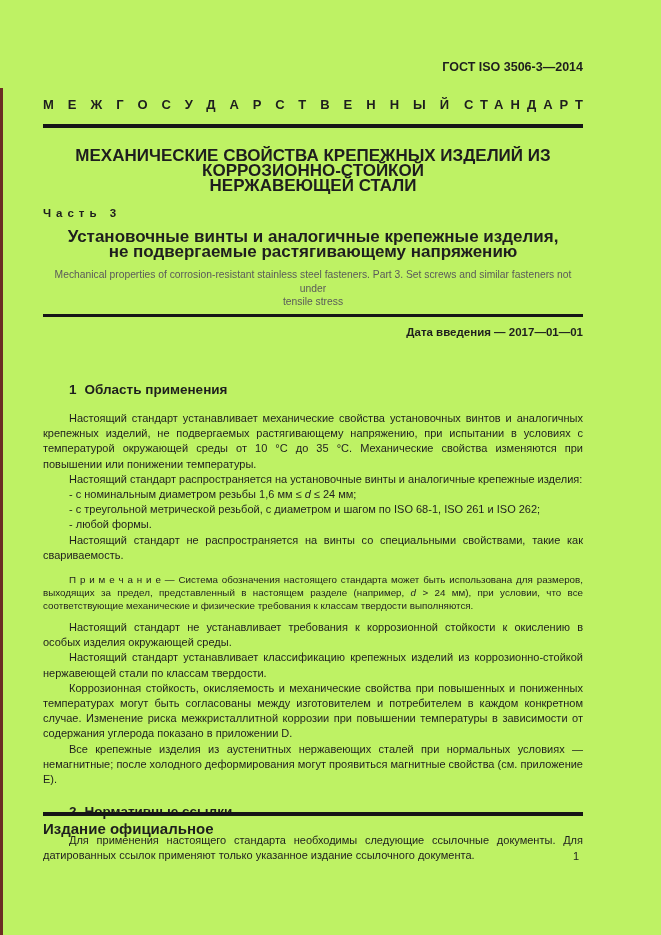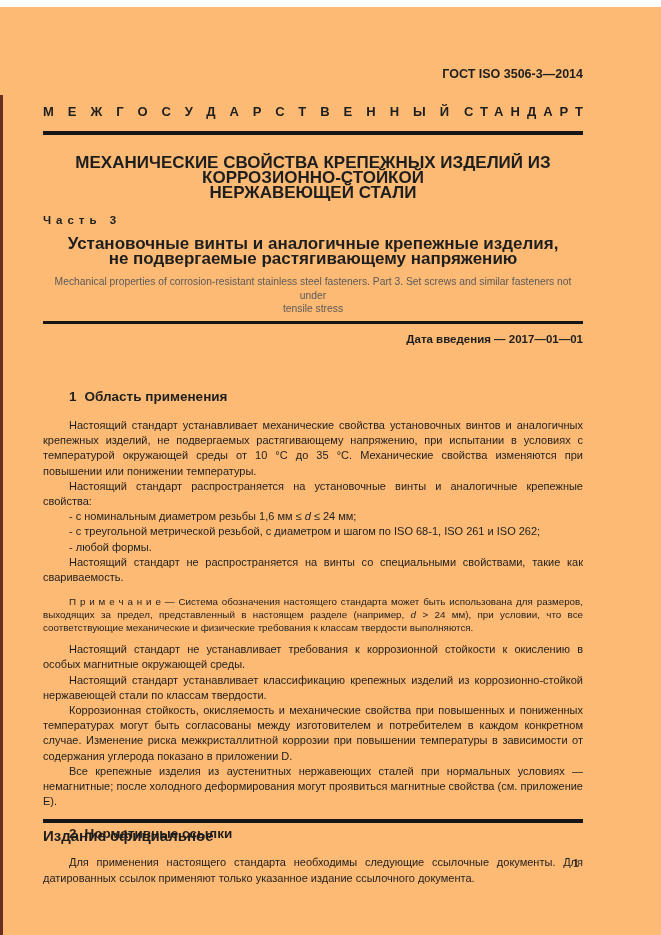--- a/index.html
+++ b/index.html
@@ -8,21 +8,21 @@
     --en:#5a5a5a;
     --scan:#6b2e23;
   }
   html,body{margin:0;padding:0;background:#ffffff;}
   body{
     width:661px;height:935px;position:relative;
     font-family:"Liberation Sans","DejaVu Sans",sans-serif;
     color:var(--text);
     -webkit-font-smoothing:antialiased;
   }
-  .page{position:absolute;inset:0;background:#fdba74;overflow:hidden;margin-top:7px;}
+  .page{position:absolute;inset:0;background:#bef264;overflow:hidden;}
   .scan-edge{position:absolute;left:0;top:88px;bottom:0;width:3px;background:var(--scan);}
   .content{position:absolute;left:43px;top:0;width:540px;}
 
   .doc-number{margin-top:60px;text-align:right;font-weight:bold;font-size:12.5px;line-height:14px;}
 
   .standard-type{display:flex;justify-content:space-between;align-items:baseline;
     margin-top:24px;font-weight:bold;font-size:13px;line-height:14px;}
   .standard-type .w1{letter-spacing:14px;margin-right:-14px;}
   .standard-type .w2{letter-spacing:7px;margin-right:-7px;}
 
@@ -79,31 +79,31 @@
 
     <div class="rule rule-2"></div>
 
     <div class="date">Дата введения — 2017—01—01</div>
 
     <h2 class="section-heading sh-1">
       <span class="h-num">1</span><span class="h-txt">Область применения</span>
     </h2>
 
     <p class="para first-after-heading">Настоящий стандарт устанавливает механические свойства установочных винтов и аналогичных крепежных изделий, не подвергаемых растягивающему напряжению, при испытании в условиях с температурой окружающей среды от 10 °C до 35 °C. Механические свойства изменяются при повышении или понижении температуры.</p>
-    <p class="para">Настоящий стандарт распространяется на установочные винты и аналогичные крепежные свойства:</p>
+    <p class="para">Настоящий стандарт распространяется на установочные винты и аналогичные крепежные изделия:</p>
 
     <p class="para"><span>- с номинальным диаметром резьбы 1,6 мм ≤ </span><i>d</i><span> ≤ 24 мм;</span></p>
     <p class="para"><span>- с треугольной метрической резьбой, с диаметром и шагом по ISO 68-1, ISO 261 и ISO 262;</span><i></i><span></span></p>
     <p class="para"><span>- любой формы.</span><i></i><span></span></p>
 
     <p class="para">Настоящий стандарт не распространяется на винты со специальными свойствами, такие как свариваемость.</p>
 
     <p class="note"><span>П р и м е ч а н и е — Система обозначения настоящего стандарта может быть использована для размеров, выходящих за предел, представленный в настоящем разделе (например, </span><i>d</i><span> &gt; 24 мм), при условии, что все соответствующие механические и физические требования к классам твердости выполняются.</span></p>
 
-    <p class="para">Настоящий стандарт не устанавливает требования к коррозионной стойкости к окислению в особых магнитные окружающей среды.</p>
+    <p class="para">Настоящий стандарт не устанавливает требования к коррозионной стойкости к окислению в особых изделия окружающей среды.</p>
     <p class="para">Настоящий стандарт устанавливает классификацию крепежных изделий из коррозионно-стойкой нержавеющей стали по классам твердости.</p>
     <p class="para">Коррозионная стойкость, окисляемость и механические свойства при повышенных и пониженных температурах могут быть согласованы между изготовителем и потребителем в каждом конкретном случае. Изменение риска межкристаллитной коррозии при повышении температуры в зависимости от содержания углерода показано в приложении D.</p>
     <p class="para">Все крепежные изделия из аустенитных нержавеющих сталей при нормальных условиях — немагнитные; после холодного деформирования могут проявиться магнитные свойства (см. приложение E).</p>
 
     <h2 class="section-heading sh-2">
       <span class="h-num">2</span><span class="h-txt">Нормативные ссылки</span>
     </h2>
 
     <p class="para first-after-heading">Для применения настоящего стандарта необходимы следующие ссылочные документы. Для датированных ссылок применяют только указанное издание ссылочного документа.</p>
   </div>

